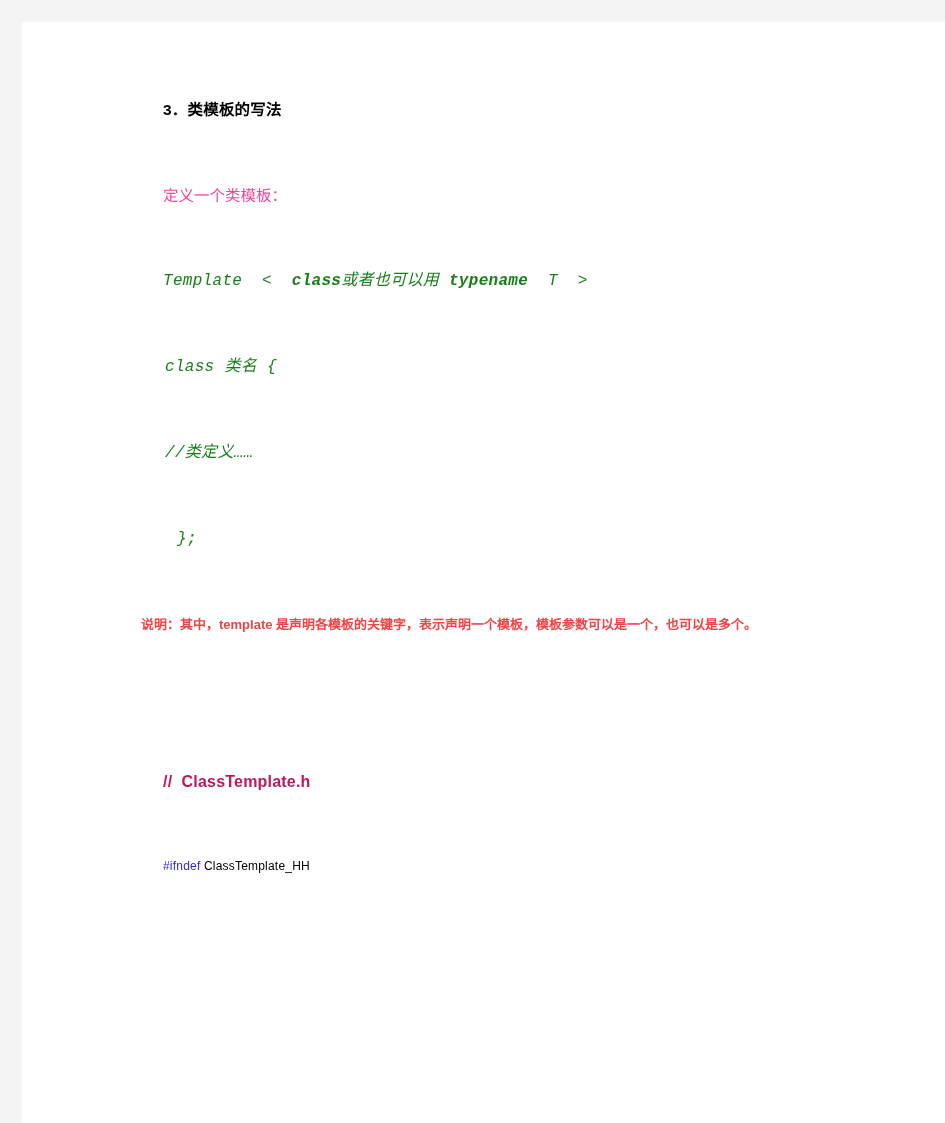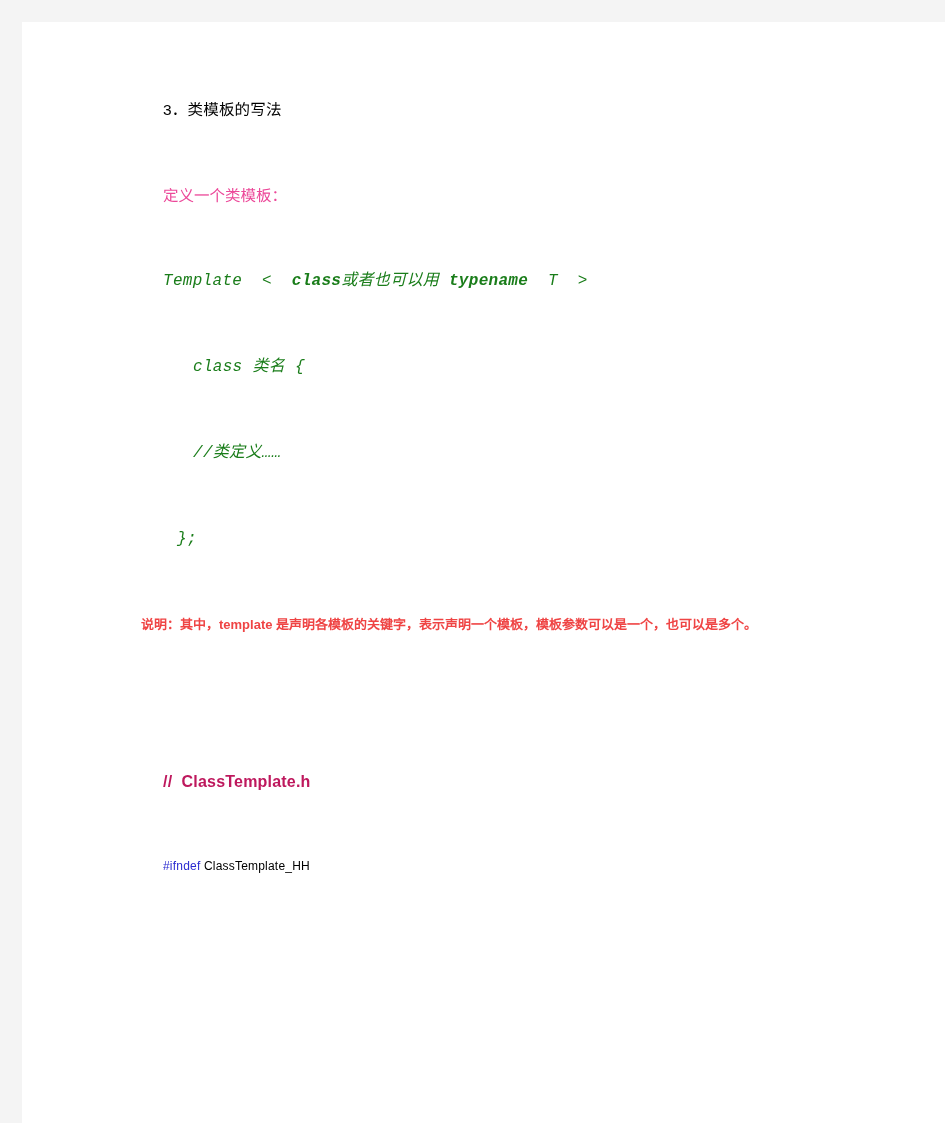--- a/index.html
+++ b/index.html
@@ -40,21 +40,21 @@
     line-height: 1;
     color: #000000;
     white-space: pre-wrap;
   }
 
   
   .gap { height: 70px; }
   .gap-sm { height: 56px; }
 
   .heading {
-    font-weight: normal;
+    font-weight: bold;
     font-size: 15.5px;
     color: #000000;
     letter-spacing: 0.2px;
   }
 
   .plain {
     font-size: 15.5px;
     color: #ec4899;
   }
 
@@ -87,21 +87,21 @@
   .code-blue {
     font-size: 12px;
     color: #000000;
     letter-spacing: 0.2px;
   }
   .code-blue .b {
     color: #2b2bd0;
   }
 
   .indent-1 { padding-left: 14px; }
-  .indent-2 { padding-left: 2px; margin-left: 28px; }
+  .indent-2 { padding-left: 2px; }
 </style>
 </head>
 <body>
 
 <div class="page">
   <div class="content">
 
     <p class="line heading">3．类模板的写法</p>
 
     <div class="gap"></div>

